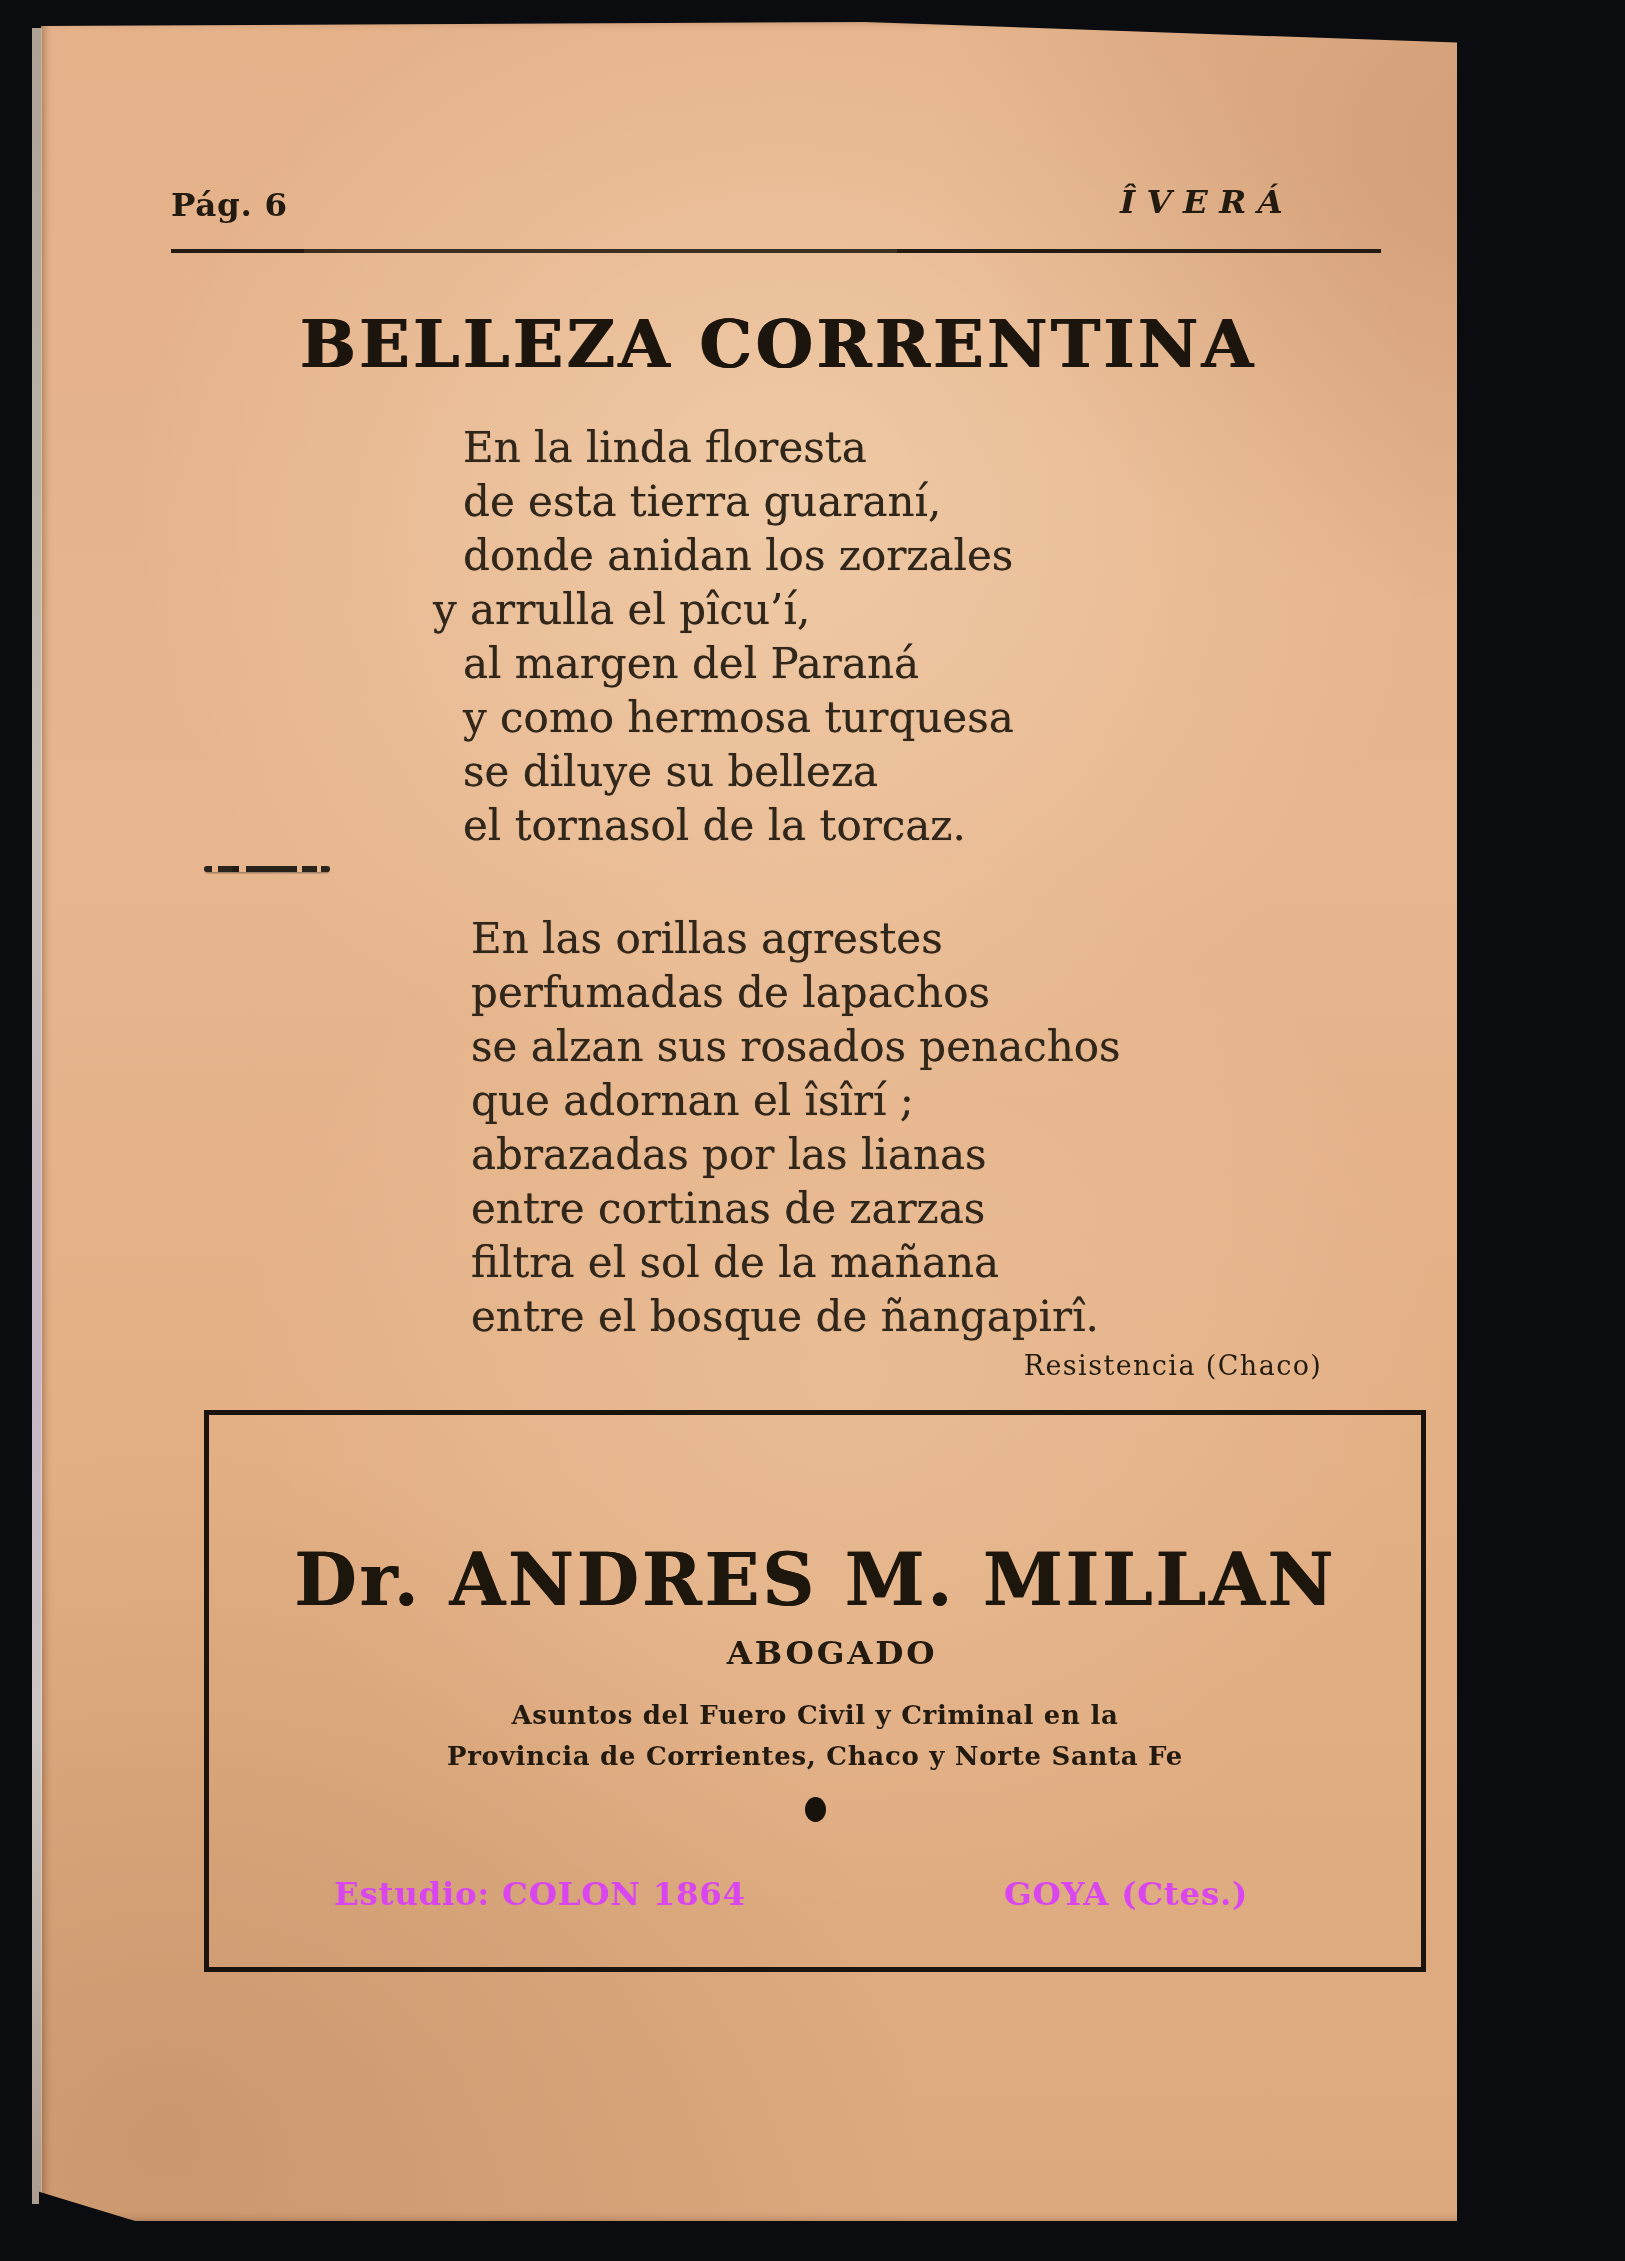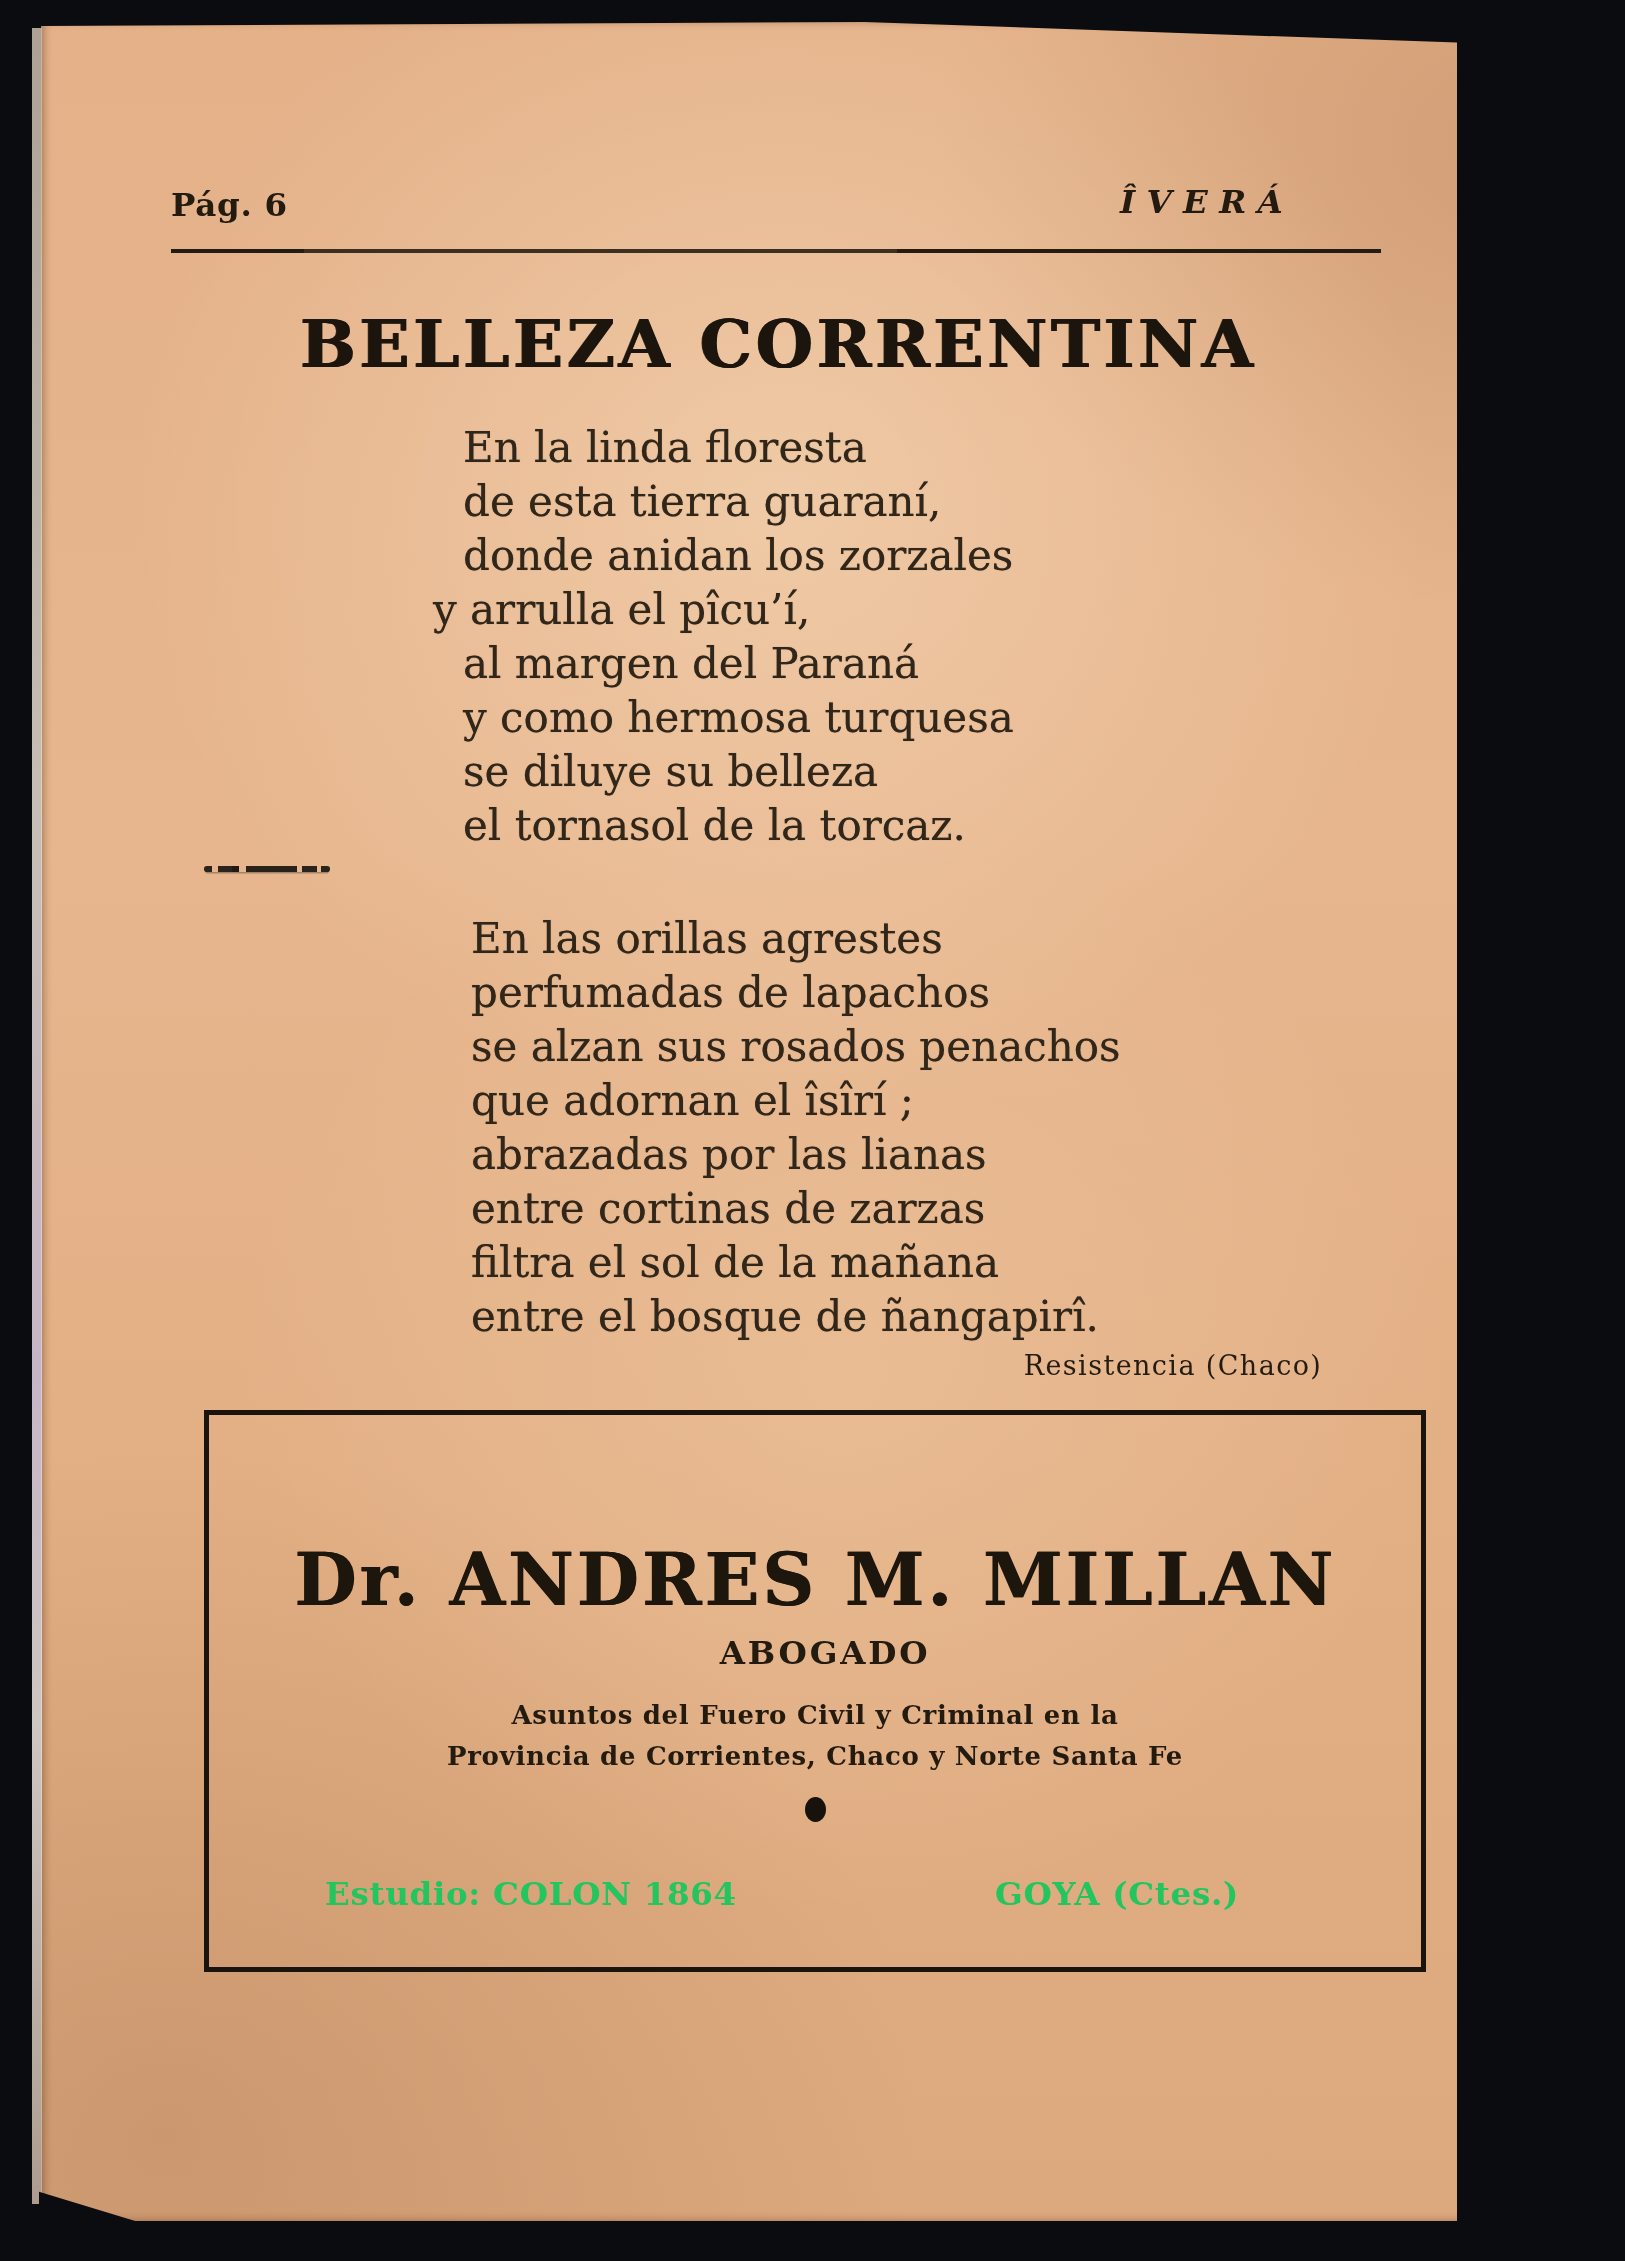--- a/index.html
+++ b/index.html
@@ -84,35 +84,35 @@
   .ad-box{
     position:absolute;left:204px;top:1410px;width:1222px;height:562px;
     border:5px solid #1a140d;box-sizing:border-box;
   }
   .ad-name{
     position:absolute;left:0;top:122px;width:100%;text-align:center;
     font-size:72px;font-weight:bold;letter-spacing:2.8px;color:#1d160d;white-space:nowrap;
     text-shadow:0.7px 0 0 #1d160d;
   }
   .ad-prof{
-    position:absolute;left:10px;top:218px;width:100%;text-align:center;
+    position:absolute;left:17px;top:218px;width:100%;text-align:center;
     font-size:32.5px;font-weight:bold;letter-spacing:2.8px;color:#241b10;
   }
   .ad-desc{
     position:absolute;left:0;top:280px;width:100%;text-align:center;
     font-size:26px;font-weight:bold;line-height:41px;color:#241b10;letter-spacing:0.7px;
   }
   .ad-bullet{
     position:absolute;left:calc(50% - 10px);top:382px;width:21px;height:25.4px;border-radius:50%;
     background:#17120c;
   }
   .ad-bottom{
-    position:absolute;left:3px;top:459px;width:100%;box-sizing:border-box;
+    position:absolute;left:12px;top:459px;width:100%;box-sizing:border-box;
     padding:0 185px 0 113px;display:flex;justify-content:space-between;
-    font-size:32.5px;font-weight:bold;color:#22c55e;letter-spacing:0.7px;
+    font-size:32.5px;font-weight:bold;color:#d946ef;letter-spacing:0.7px;
   }
 </style>
 </head>
 <body>
 
 <div class="canvas">
 
   <div class="paper"></div>
   <div class="edge-strip"></div>
   <div class="page2-sliver"></div>

